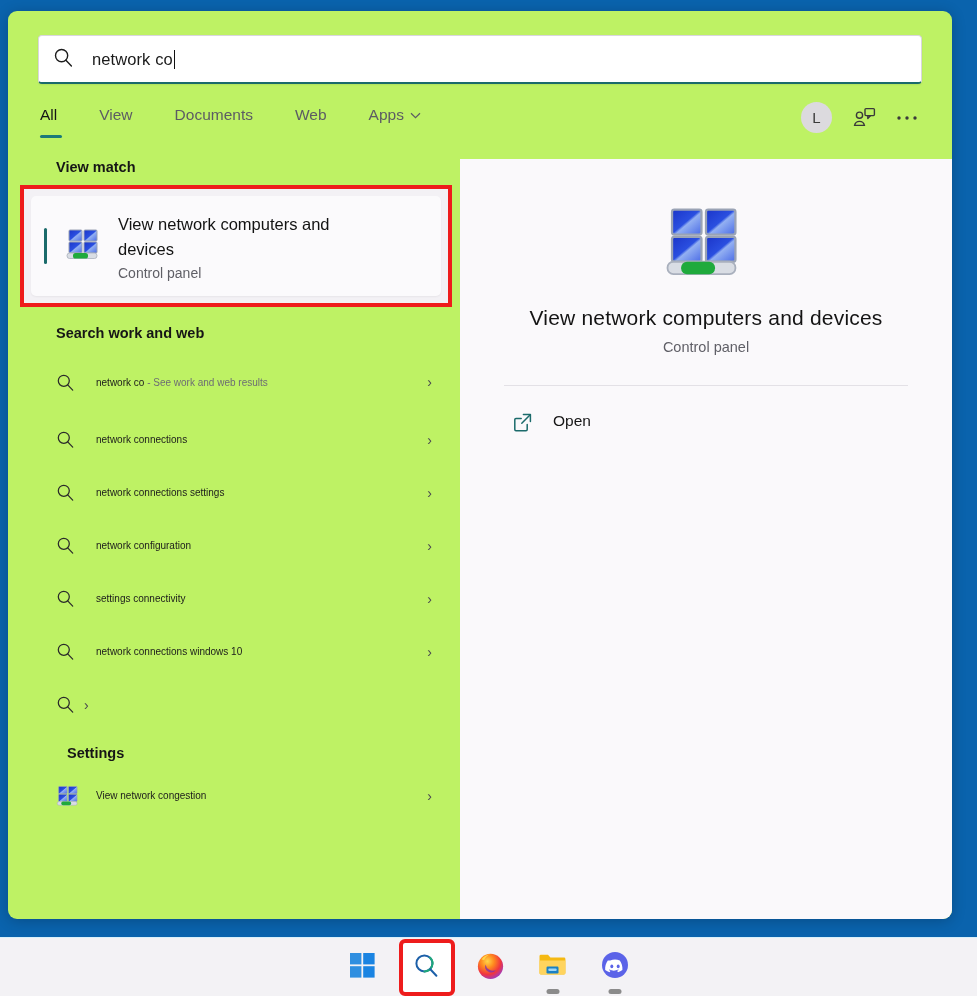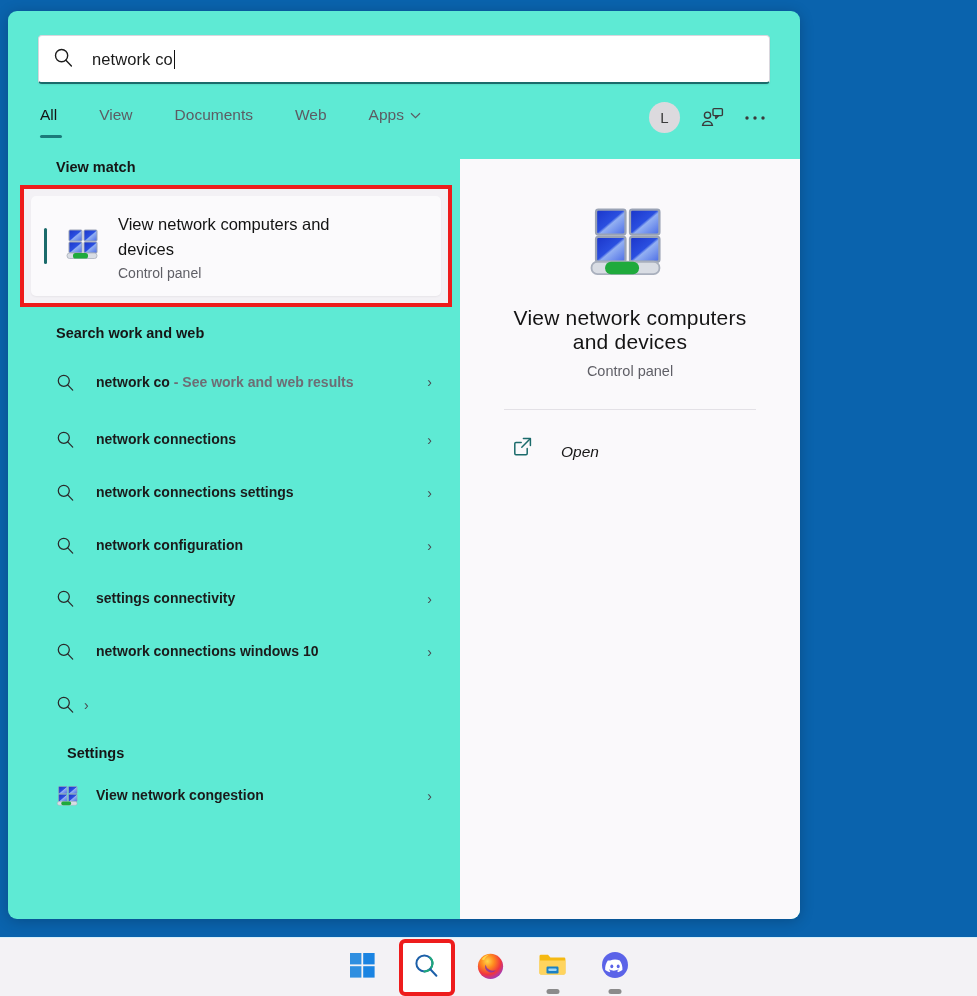--- a/index.html
+++ b/index.html
@@ -32,22 +32,22 @@
   }
   .tb-dot {
     position: absolute; bottom: -5px; left: 50%; transform: translateX(-50%);
     width: 13px; height: 5px; border-radius: 3px; background: #8b8b8b;
   }
 
   
   #search-panel {
     position: absolute;
     left: 8px; top: 11px;
-    width: 792px; height: 908px;
-    background: #5eead4;
+    width: 944px; height: 908px;
+    background: #bef264;
     border-radius: 9px;
     box-shadow: 0 2px 14px rgba(0,0,0,.22);
     overflow: hidden;
     display: flex; flex-direction: column;
   }
 
   
   #searchbox-wrap { padding: 24px 30px 0 30px; }
   #searchbox {
     height: 49px;
@@ -143,46 +143,44 @@
   .bm-sub { font-size: 14px; color: #5f5f66; margin-top: 3px; }
 
   
   .res-row {
     height: 53px; display: flex; align-items: center;
     padding-left: 48px; padding-right: 28px;
   }
   .res-row.tall { height: 62px; align-items: center; }
   .res-icon { width: 28px; flex: none; display:flex; align-items:center; }
   .res-label {
-    font-size: 14px; color: #1b1b1b; flex: 1; margin-left: 12px;
+    font-size: 10px; color: #1b1b1b; flex: 1; margin-left: 12px;
     line-height: 23px;
-    font-weight: bold;
   }
   .res-label .muted { color: #6d6d74; }
   .res-chev { color: #4a4a50; font-size: 14px; flex: none; }
 
   .settings-title {
     font-size: 14.5px; font-weight: bold; color: #161616;
     padding-left: 48px; margin: 14px 0 8px 11px;
   }
 
   
   #preview { text-align: center; }
   #preview-icon { margin: 16px auto 22px auto; width: 86px; }
   #preview-title {
     font-size: 21px; color: #141414; letter-spacing: .2px;
   }
   #preview-sub { font-size: 14.5px; color: #5f5f66; margin-top: 9px; }
   #preview-divider {
     height: 1px; background: #e3e1e6; margin: 30px 10px 0 10px;
   }
   #open-row {
-    display: flex; align-items: flex-end; gap: 28px;
+    display: flex; align-items: flex-start; gap: 20px;
     padding: 26px 0 0 18px;
-    font-style: italic;
   }
   #open-label { font-size: 15.5px; color: #161616; }
 </style>
 </head>
 <body>
 
 <div id="desktop"></div>
 
 <div id="search-panel">
 

